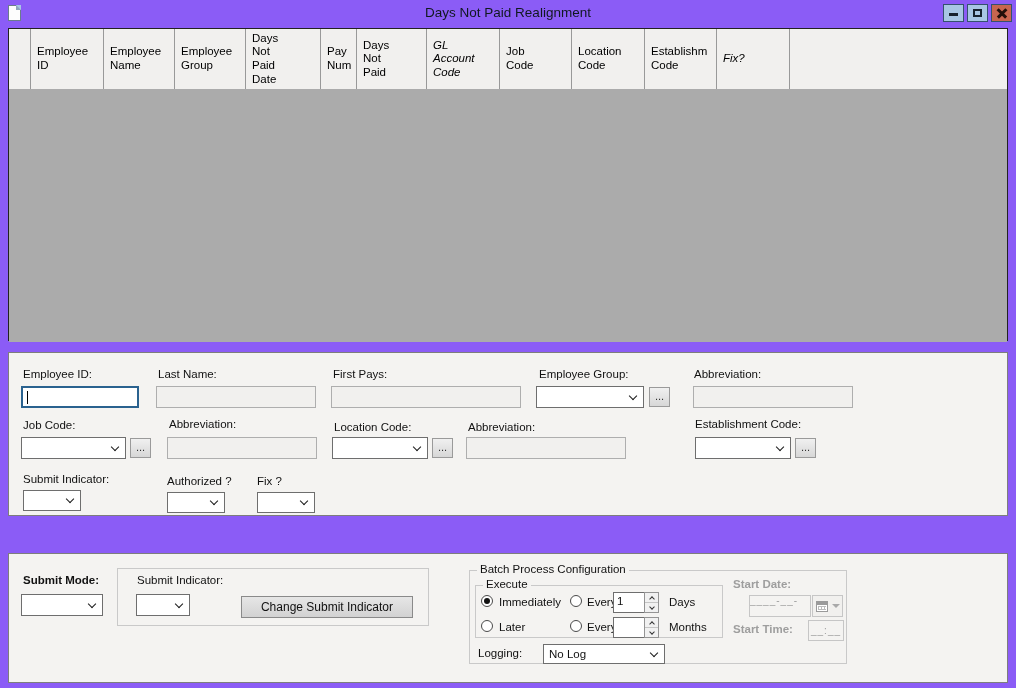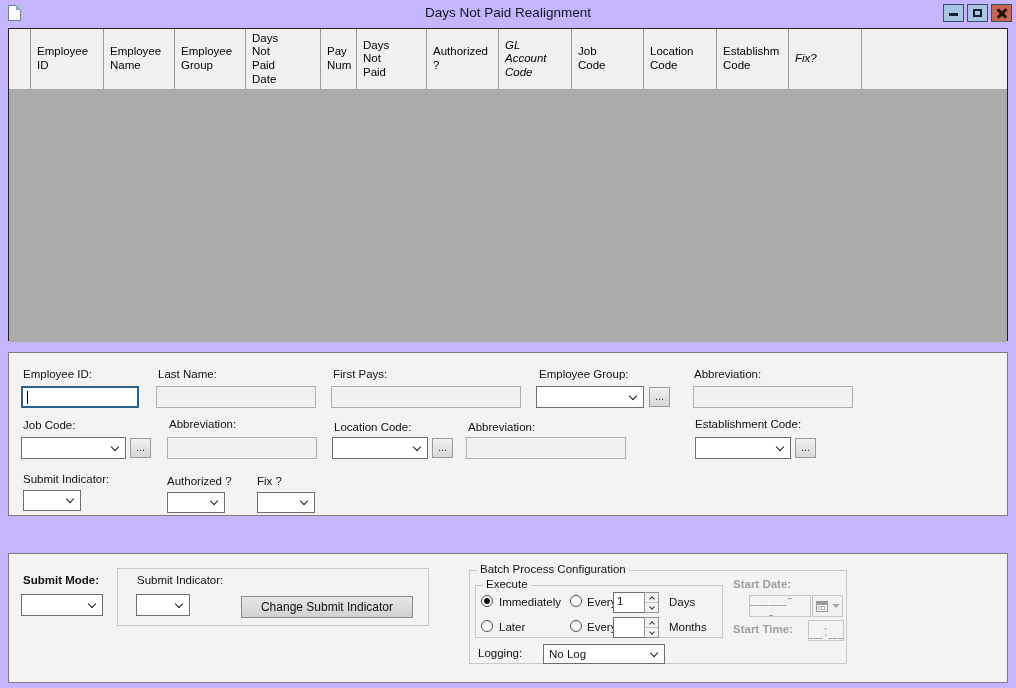--- a/index.html
+++ b/index.html
@@ -1,19 +1,19 @@
 <!DOCTYPE html>
 <html><head>
 <meta charset="utf-8">
 <style>
   html,body{margin:0;padding:0;background:#5a7da3;}
   *{box-sizing:border-box;}
   .window{
     position:relative;width:1016px;height:688px;
-    background:#c4b5fd;
+    background:#8b5cf6;
     font-family:"Liberation Sans",sans-serif;
     overflow:hidden;
   }
   
   .titlebar{position:absolute;left:0;top:0;width:100%;height:26px;}
   .title-text{
     position:absolute;left:0;right:0;top:5px;text-align:center;
     font-size:13.5px;color:#101820;
   }
   .doc-icon{
@@ -64,21 +64,21 @@
   .lbl.dis{color:#9e9e9e;font-weight:bold;}
   .inp{
     position:absolute;border:1px solid #8a8a8a;background:#fff;
     font-size:11.5px;color:#111;padding:2px 4px;overflow:hidden;
   }
   .inp.disabled{background:#f1f0ee;border-color:#aeaeae;color:#666;}
   .inp.focused{border:2px solid #2a628f;}
   .inp.mask{
     background:#f4f3f1;border-color:#c6c6c6;color:#9e9e9e;
     display:flex;align-items:center;justify-content:center;padding:0;
-    font-size:15px;letter-spacing:1px;
+    font-size:10px;letter-spacing:1px;
   }
   .caret{position:absolute;left:4px;top:3px;width:1px;height:13px;background:#000;}
   .combo{
     position:absolute;border:1px solid #6e6e6e;background:#fff;
     display:flex;align-items:center;justify-content:space-between;
     padding:0 7px 0 5px;font-size:11.5px;color:#111;
   }
   .chev{
     width:6px;height:6px;border-right:1.7px solid #1a1a1a;border-bottom:1.7px solid #1a1a1a;
     transform:rotate(45deg);margin-top:-3px;flex:0 0 auto;
@@ -171,22 +171,20 @@
 Group</div>
         <div class="hcell" style="width: 75px;">Days
 Not
 Paid
 Date</div>
         <div class="hcell" style="width: 36px;">Pay
 Num</div>
         <div class="hcell" style="width: 70px;">Days
 Not
 Paid</div>
-        <div class="hcell" style="width: 72px;">Authorized
-?</div>
         <div class="hcell" style="width: 73px; font-style: italic;">GL
 Account
 Code</div>
         <div class="hcell" style="width: 72px;">Job
 Code</div>
         <div class="hcell" style="width: 73px;">Location
 Code</div>
         <div class="hcell" style="width: 72px;">Establishm
 Code</div>
         <div class="hcell" style="width: 73px; font-style: italic;">Fix?</div>

